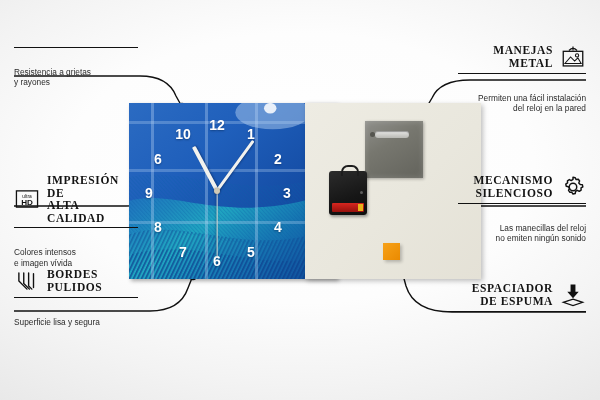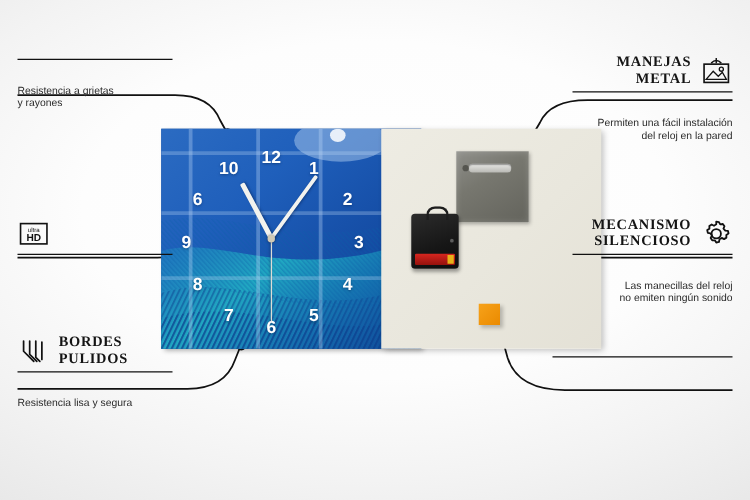--- a/index.html
+++ b/index.html
@@ -198,39 +198,43 @@
 y rayones</div>
   </div>
 
   <div class="feat left" style="left:14px;top:174px;width:124px">
     <div class="row">
       <svg class="ico" viewBox="0 0 32 32">
         <rect x="3" y="6" width="26" height="20" fill="none" stroke="#111" stroke-width="1.6"></rect>
         <text x="16" y="14.5" text-anchor="middle" font-family="Liberation Sans, sans-serif" font-size="6" fill="#111">ultra</text>
         <text x="16" y="23.5" text-anchor="middle" font-family="Liberation Sans, sans-serif" font-size="10" font-weight="bold" fill="#111">HD</text>
       </svg>
+      <div class="ttl">IMPRESIÓN DE
+ALTA CALIDAD</div>
     </div>
     <div class="rule" style="width:124px"></div>
+    <div class="desc">Colores intensos
+e imagen vívida</div>
   </div>
 
   <div class="feat left" style="left:14px;top:268px;width:124px">
     <div class="row">
       <svg class="ico" viewBox="0 0 32 32">
         <g fill="none" stroke="#111" stroke-width="1.7" stroke-linecap="round">
           <path d="M6 6 L6 16 L16 26"></path>
           <path d="M12 6 L12 19 L19 26"></path>
           <path d="M18 6 L18 22 L22 26"></path>
           <path d="M24 7 L24 24"></path>
         </g>
       </svg>
       <div class="ttl">BORDES
 PULIDOS</div>
     </div>
     <div class="rule" style="width:124px"></div>
-    <div class="desc">Resistencia lisa y segura</div>
+    <div class="desc">Superficie lisa y segura</div>
   </div>
 
   <div class="feat right" style="left:458px;top:44px;width:128px">
     <div class="row">
       <div class="ttl">MANEJAS
 METAL</div>
       <svg class="ico" viewBox="0 0 32 32">
         <path d="M16 3 L16 8" fill="none" stroke="#111" stroke-width="1.4"></path>
         <path d="M11 8 Q16 3 21 8" fill="none" stroke="#111" stroke-width="1.4"></path>
         <rect x="4" y="9" width="24" height="18" fill="none" stroke="#111" stroke-width="1.6"></rect>
@@ -253,16 +257,24 @@
           <circle cx="16" cy="16" r="4.6"></circle>
         </g>
       </svg>
     </div>
     <div class="rule" style="width:128px"></div>
     <div class="desc">Las manecillas del reloj
 no emiten ningún sonido</div>
   </div>
 
   <div class="feat right" style="left:442px;top:282px;width:144px">
+    <div class="row">
+      <div class="ttl">ESPACIADOR
+DE ESPUMA</div>
+      <svg class="ico" viewBox="0 0 32 32">
+        <path d="M13 3 L19 3 L19 12 L23 12 L16 20 L9 12 L13 12 Z" fill="#111"></path>
+        <path d="M16 21 L28 25 L16 29 L4 25 Z" fill="none" stroke="#111" stroke-width="1.5"></path>
+      </svg>
+    </div>
     <div class="rule" style="width:144px"></div>
   </div>
 
 </div>
 
 </body></html>

